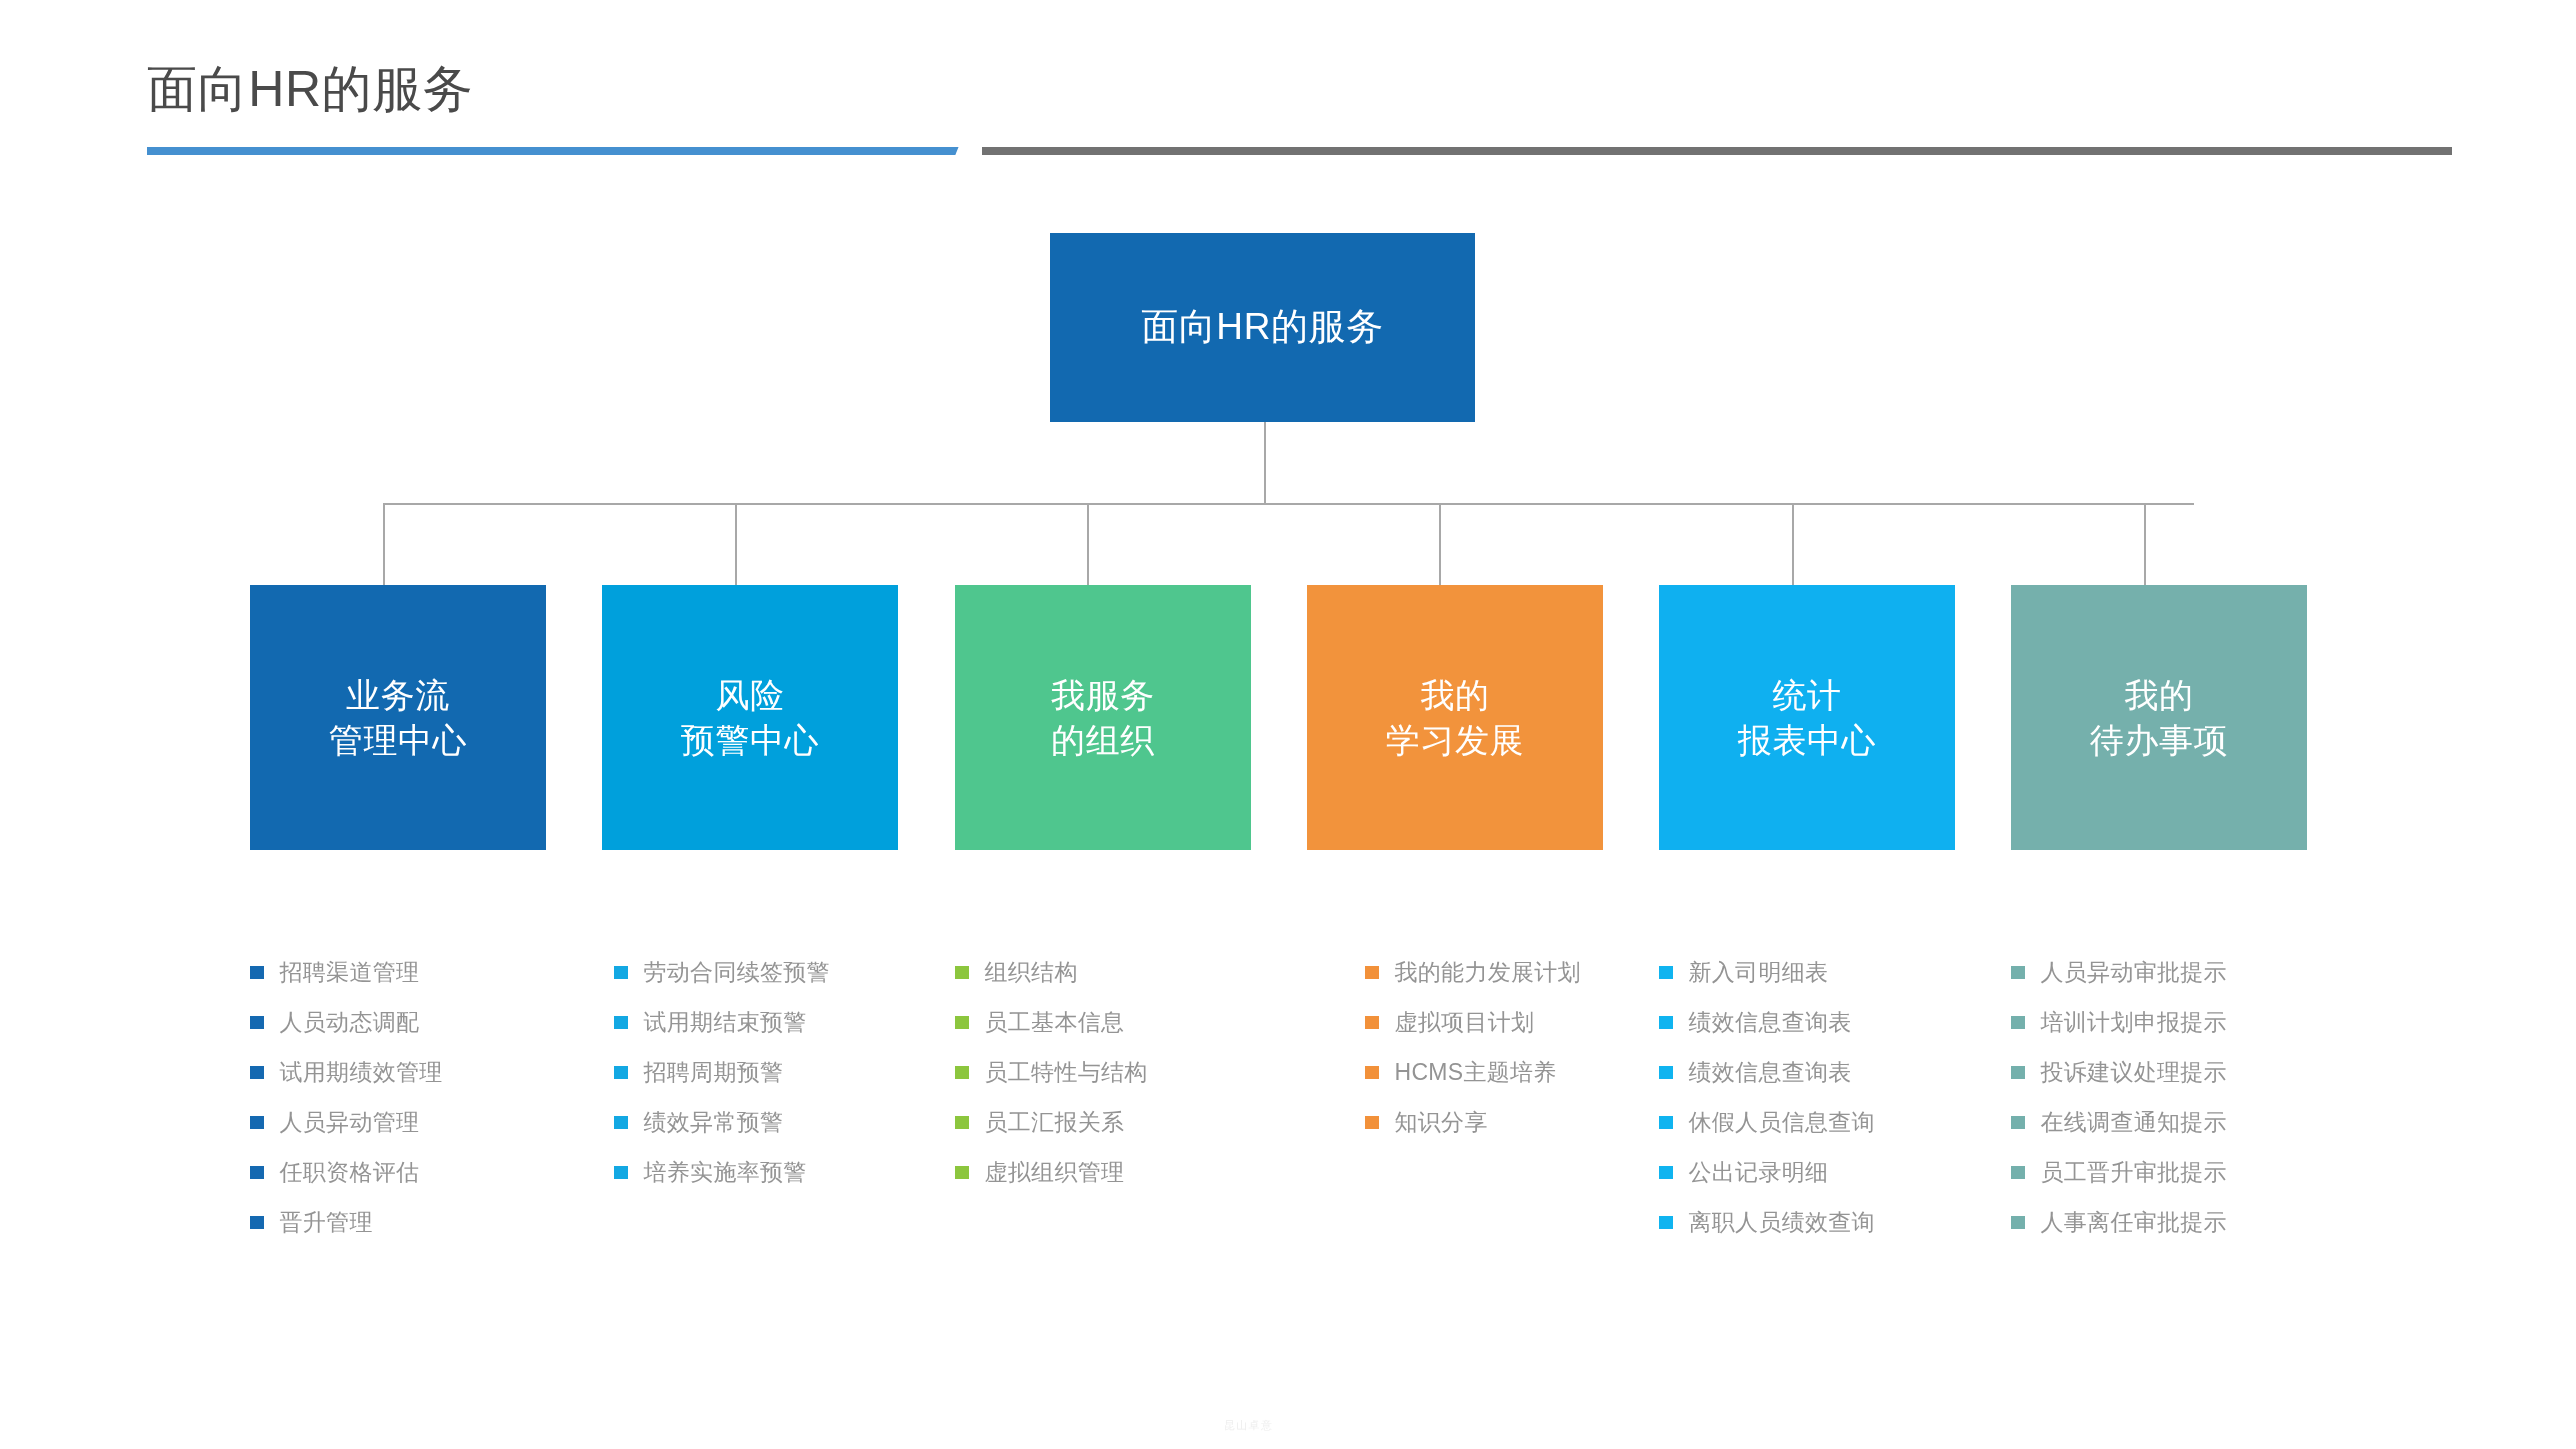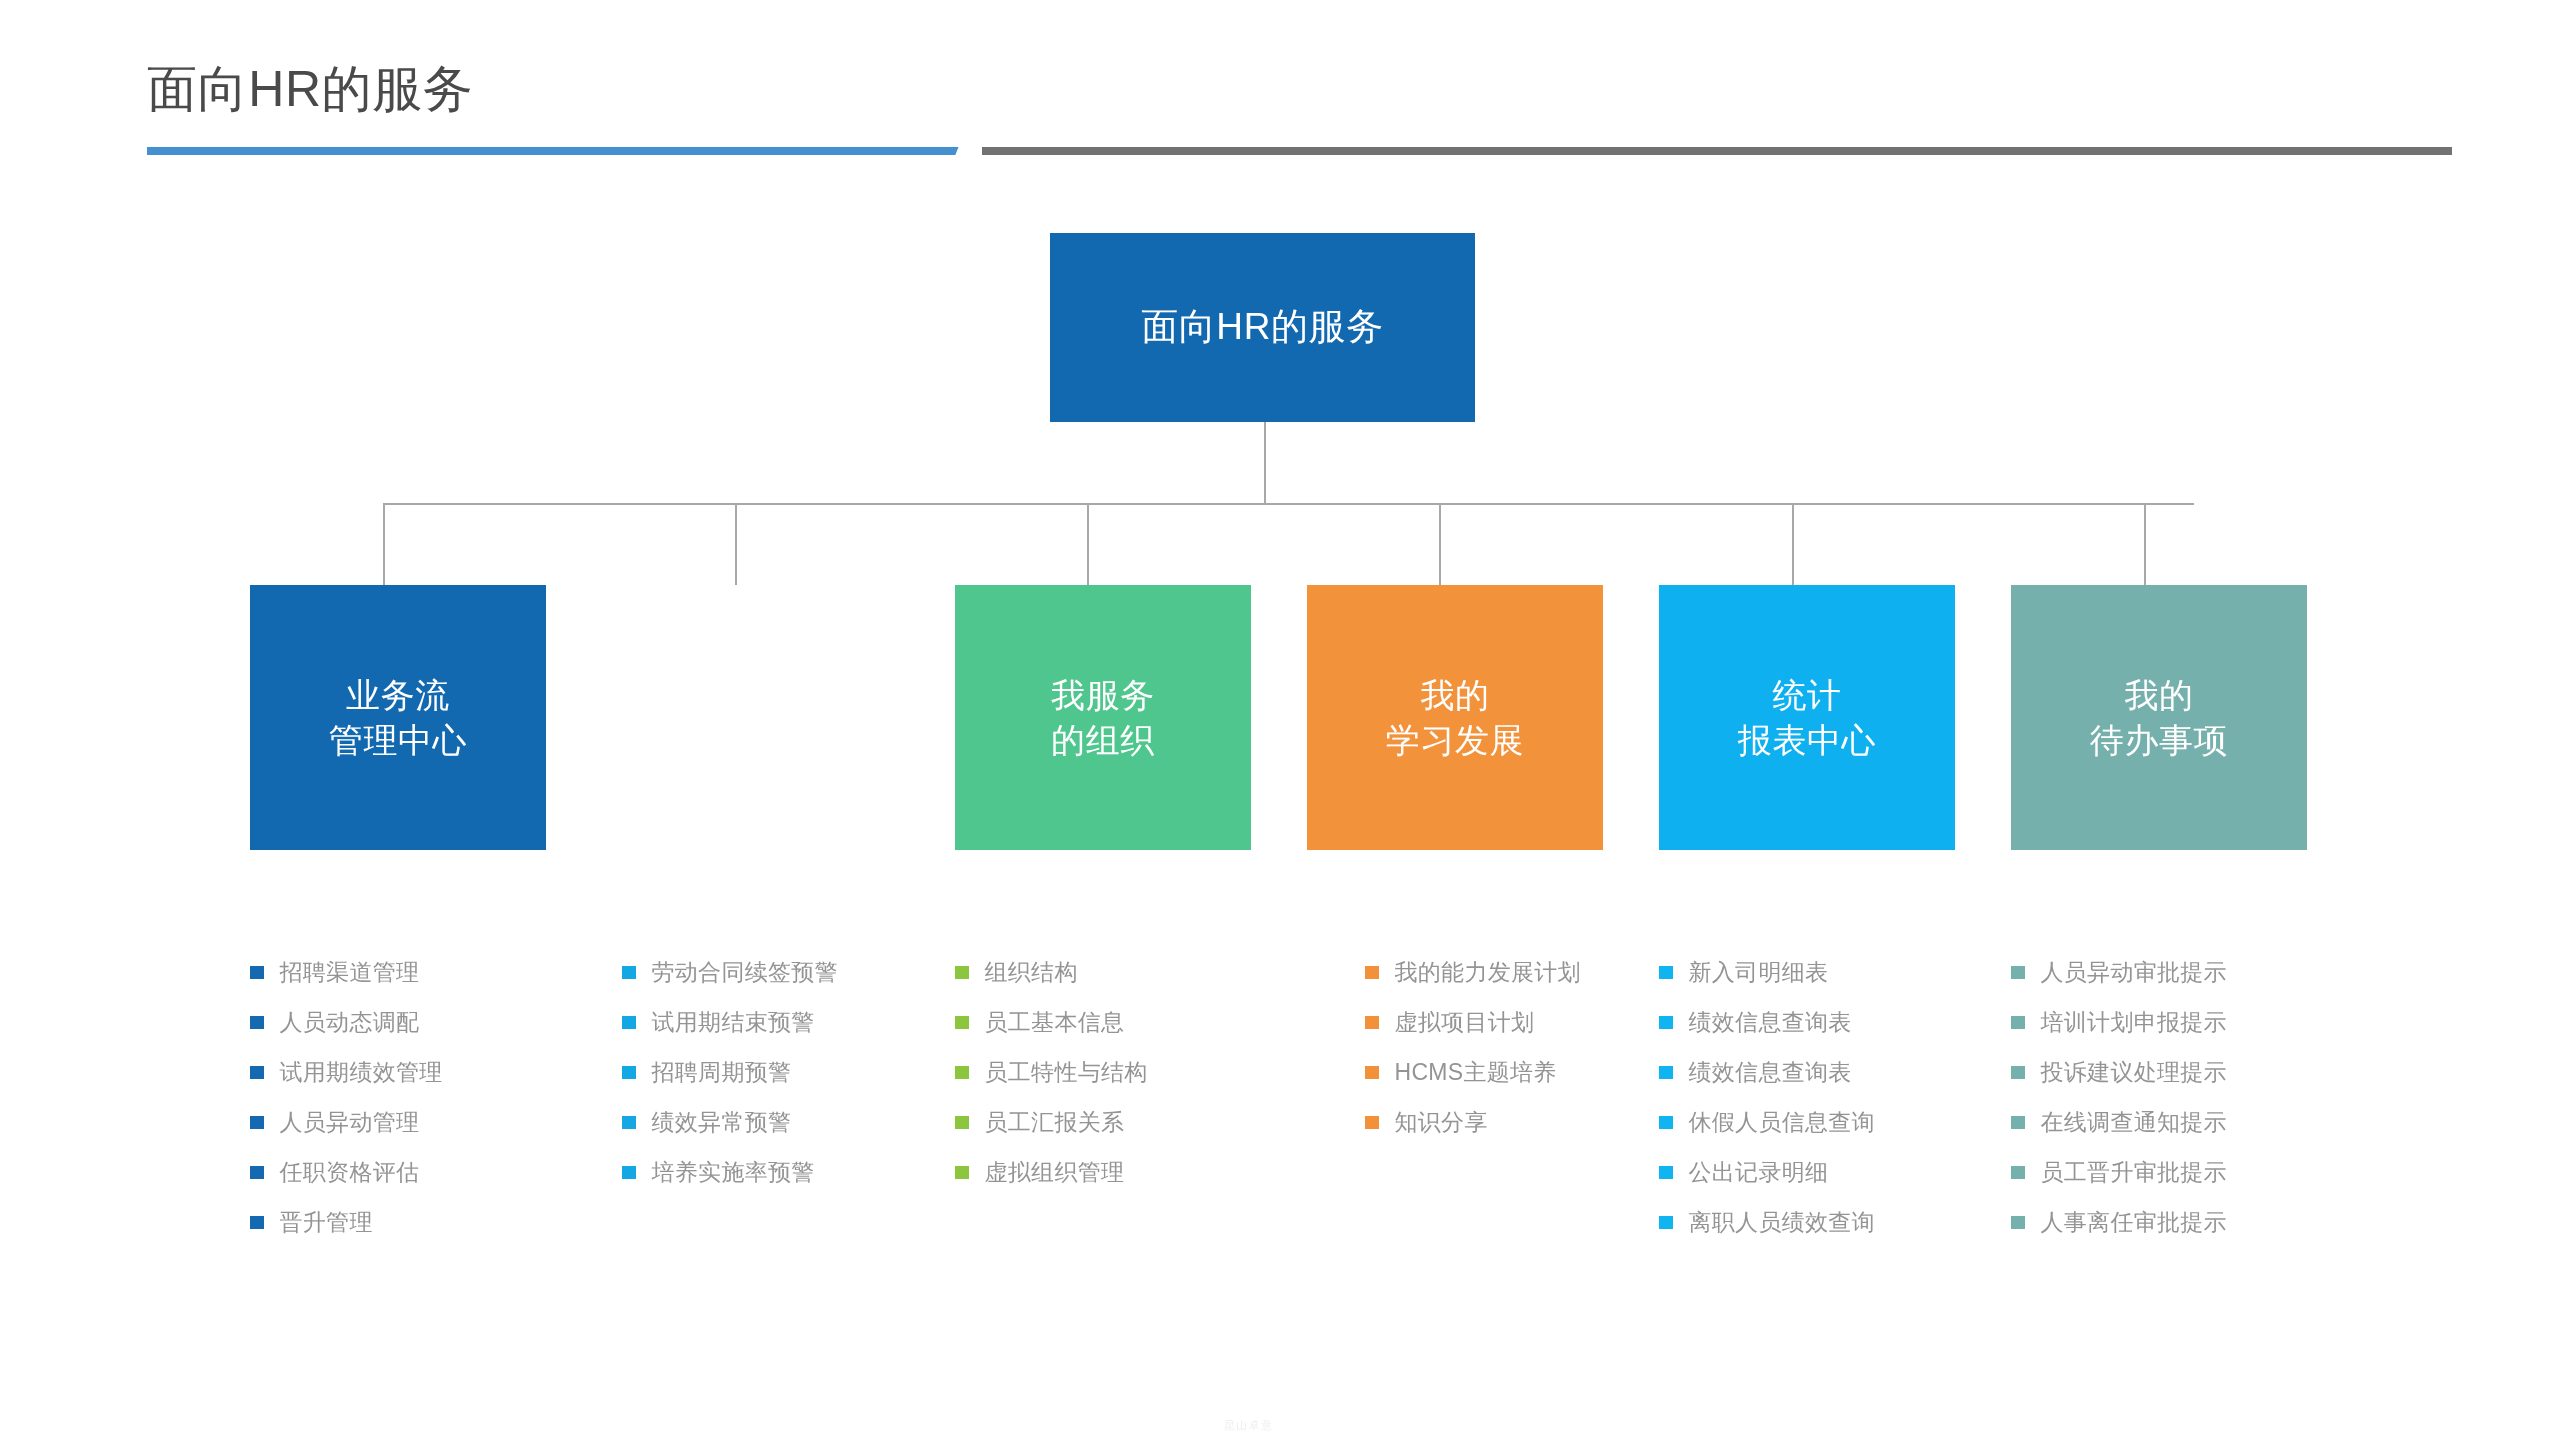--- a/index.html
+++ b/index.html
@@ -198,20 +198,26 @@
   <div class="node-label">面向HR的服务</div>
 </div>
 
 <div id="child-row">
   <div class="child-box" style="left: 0px; background: rgb(18, 105, 176);">
     <div class="box-label">
       <span>业务流</span><br>
       <span>管理中心</span>
     </div>
   </div>
+  <div class="child-box" style="left: 352px; background: rgb(0, 160, 220);">
+    <div class="box-label">
+      <span>风险</span><br>
+      <span>预警中心</span>
+    </div>
+  </div>
   <div class="child-box" style="left: 705px; background: rgb(79, 198, 142);">
     <div class="box-label">
       <span>我服务</span><br>
       <span>的组织</span>
     </div>
   </div>
   <div class="child-box" style="left: 1057px; background: rgb(242, 147, 60);">
     <div class="box-label">
       <span>我的</span><br>
       <span>学习发展</span>
@@ -251,21 +257,21 @@
       </div>
       <div class="list-item">
         <span class="bullet" style="background: rgb(21, 105, 177);"></span>
         <span class="item-label">任职资格评估</span>
       </div>
       <div class="list-item">
         <span class="bullet" style="background: rgb(21, 105, 177);"></span>
         <span class="item-label">晋升管理</span>
       </div>
     </div>
-  <div class="list-col" style="left:372px;">
+  <div class="list-col" style="left:364px;">
       <div class="list-item">
         <span class="bullet" style="background: rgb(19, 168, 227);"></span>
         <span class="item-label">劳动合同续签预警</span>
       </div>
       <div class="list-item">
         <span class="bullet" style="background: rgb(19, 168, 227);"></span>
         <span class="item-label">试用期结束预警</span>
       </div>
       <div class="list-item">
         <span class="bullet" style="background: rgb(19, 168, 227);"></span>

